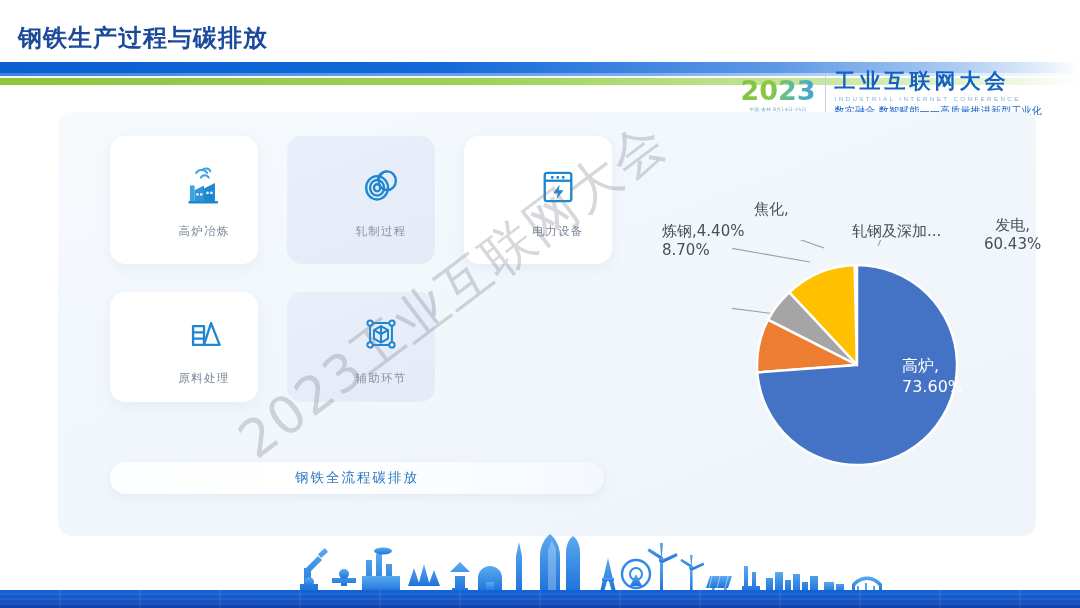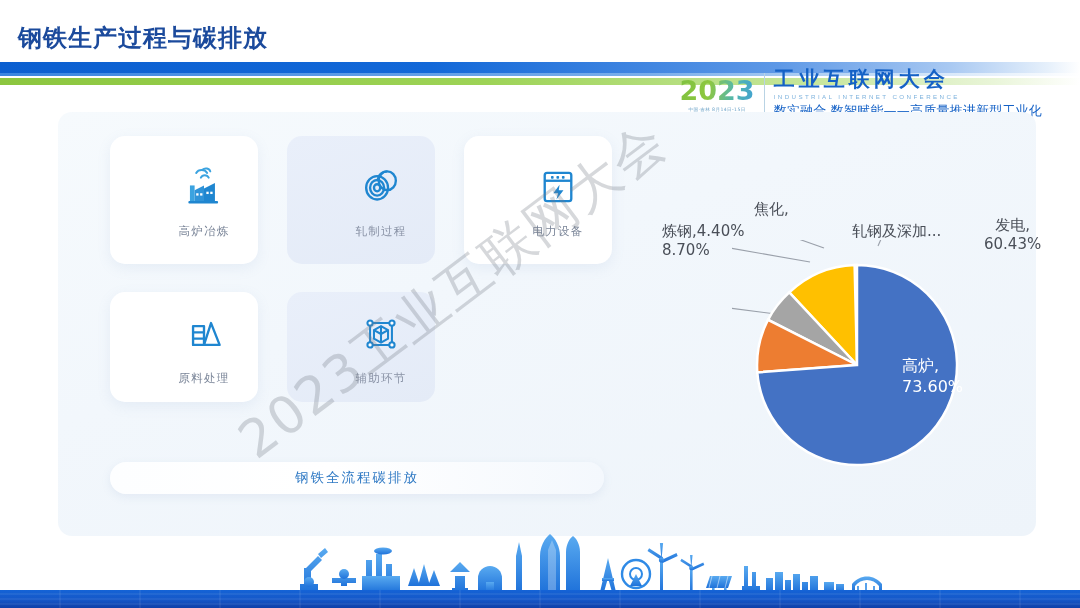--- a/index.html
+++ b/index.html
@@ -48,21 +48,21 @@
   #logo-main{
     font-size:21px;font-weight:700;letter-spacing:4px;line-height:1.05;
     color:#1461c6;white-space:nowrap;
     font-family:"DejaVu Sans","Liberation Sans",sans-serif;
   }
   #logo-en{
     font-size:6.2px;letter-spacing:2.4px;color:#7fb3dd;margin-top:2px;white-space:nowrap;
     font-family:"Liberation Sans",sans-serif;
   }
   #logo-slogan{
-    font-size:13px;letter-spacing:.2px;color:#1461c6;margin-top:2px;white-space:nowrap;
+    font-size:10px;letter-spacing:.2px;color:#1461c6;margin-top:2px;white-space:nowrap;
     font-family:"DejaVu Sans","Liberation Sans",sans-serif;
   }
 
   
   #main-panel{
     position:absolute;left:58px;top:112px;width:978px;height:424px;
     border-radius:14px;
     background:linear-gradient(160deg,#f6fafd 0%,#f2f7fc 40%,#eef4fa 100%);
   }
 

